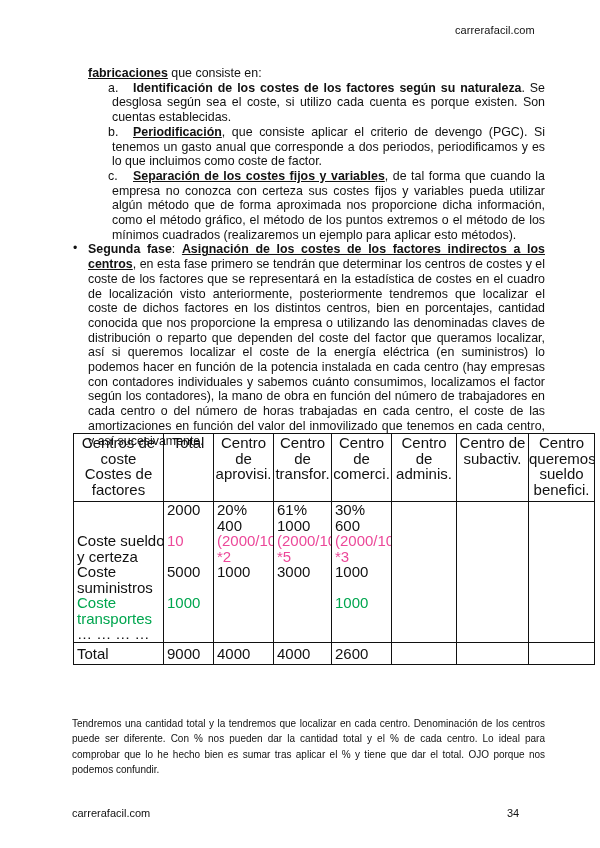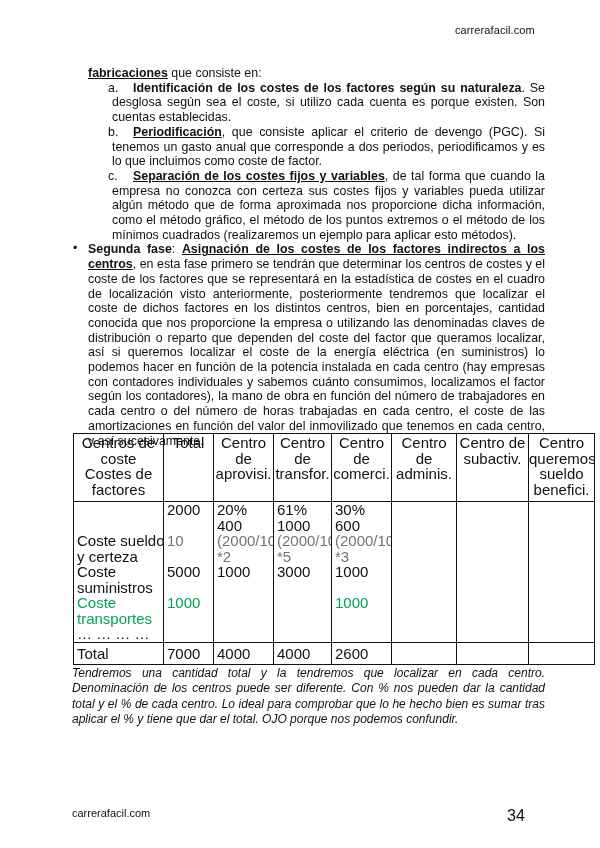--- a/index.html
+++ b/index.html
@@ -44,36 +44,35 @@
     font-weight:normal;
     overflow:hidden;
   }
   .costs-table th { text-align:center; height:66px; padding-top:1px; }
   .costs-table th div { line-height:15.5px; }
   .costs-table td.body-cell { height:140px; }
   .body-cell .cl {
     height:15.5px; line-height:15.5px;
     padding-left:3px; white-space:nowrap;
   }
-  .cl.r { color:#737373; }
+  .cl.r { color:#ec4899; }
   .cl.g { color:#00A64F; }
   .total-row td {
     height:21px; line-height:21px;
     padding-left:3px; white-space:nowrap;
   }
 
   .closing {
-    position:absolute; left:72px; top:666px; width:473px;
-    font-size:12px; line-height:15.4px;
+    position:absolute; left:72px; top:716px; width:473px;
+    font-size:10px; line-height:15.4px;
     text-align:justify;
-    font-style:italic;
   }
 
   .footer-site { position:absolute; left:72px; top:807px; font-size:11px; }
-  .footer-page { position:absolute; left:507px; top:807px; font-size:16px; }
+  .footer-page { position:absolute; left:507px; top:807px; font-size:11px; }
 </style>
 </head>
 <body>
 
 <div class="page">
 
   <div class="site-header">carrerafacil.com</div>
 
   <div class="content">
 
@@ -233,21 +232,21 @@
             <div class="cl">&nbsp;</div>
             <div class="cl">&nbsp;</div>
             <div class="cl">&nbsp;</div>
             <div class="cl">&nbsp;</div>
             <div class="cl">&nbsp;</div>
             <div class="cl">&nbsp;</div>
           </td>
         </tr>
       <tr class="total-row">
           <td>Total</td>
-          <td>7000</td>
+          <td>9000</td>
           <td>4000</td>
           <td>4000</td>
           <td>2600</td>
           <td>&nbsp;</td>
           <td>&nbsp;</td>
           <td>&nbsp;</td>
         </tr>
     </tbody>
   </table>
 

